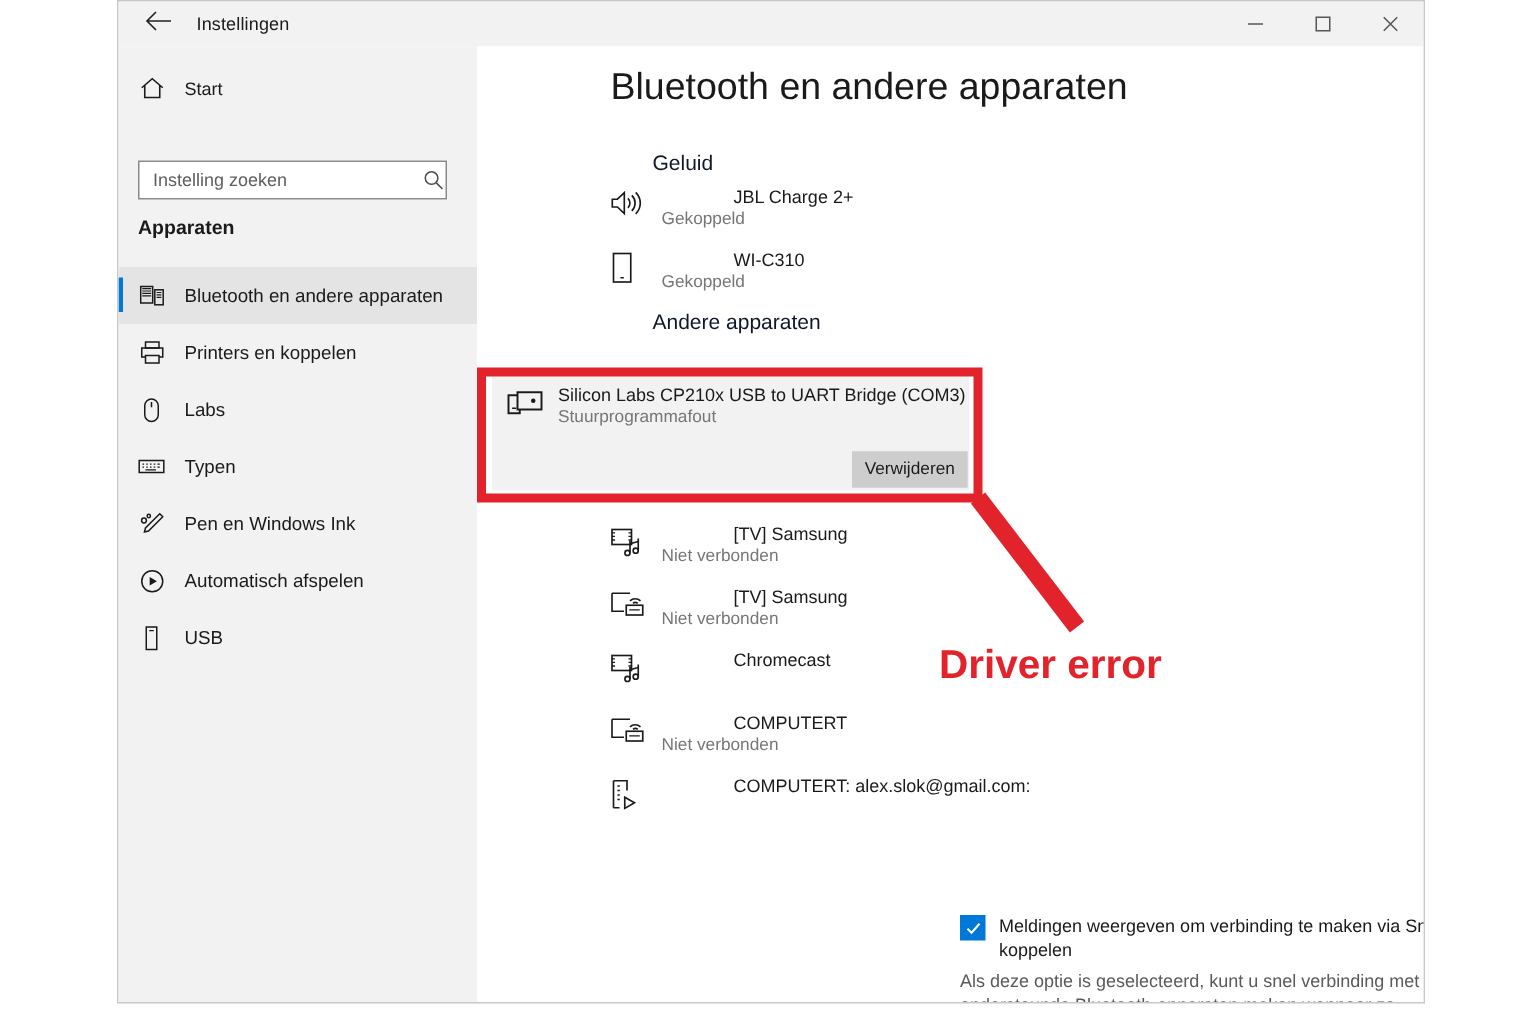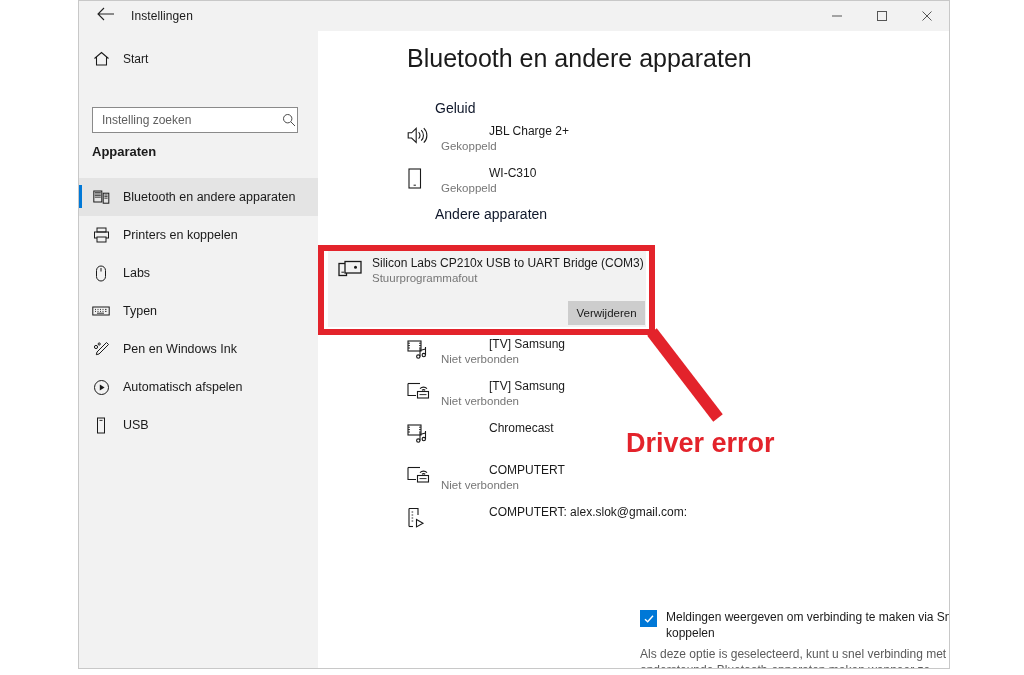--- a/index.html
+++ b/index.html
@@ -362,21 +362,21 @@
           </span>
           <span class="txt">
             <div class="nm">WI-C310</div>
             <div class="st">Gekoppeld</div>
           </span>
         </div>
       </div>
 
       <div class="section-h" style="top:175px;">Andere apparaten</div>
 
-      <div class="dev-list" style="top:305px;">
+      <div class="dev-list" style="top:317px;">
 
         <div class="dev">
           <span class="ico">
             <svg width="24" height="22" viewBox="0 0 24 22">
               <rect x="1" y="2" width="13" height="10" stroke="#1a1a1a" stroke-width="1.1" fill="none"></rect>
               <path d="M1 4.2 H3 M1 6.6 H3 M1 9 H3 M12 4.2 H14 M12 6.6 H14 M12 9 H14" stroke="#1a1a1a" stroke-width=".9"></path>
               <path d="M13 9.5 V17.5" stroke="#1a1a1a" stroke-width="1.1" fill="none"></path>
               <path d="M18.5 8 V16" stroke="#1a1a1a" stroke-width="1.1" fill="none"></path>
               <path d="M13 11.5 L18.5 10" stroke="#1a1a1a" stroke-width="1.1" fill="none"></path>
               <circle cx="11.3" cy="17.6" r="1.7" stroke="#1a1a1a" stroke-width="1.1" fill="none"></circle>

